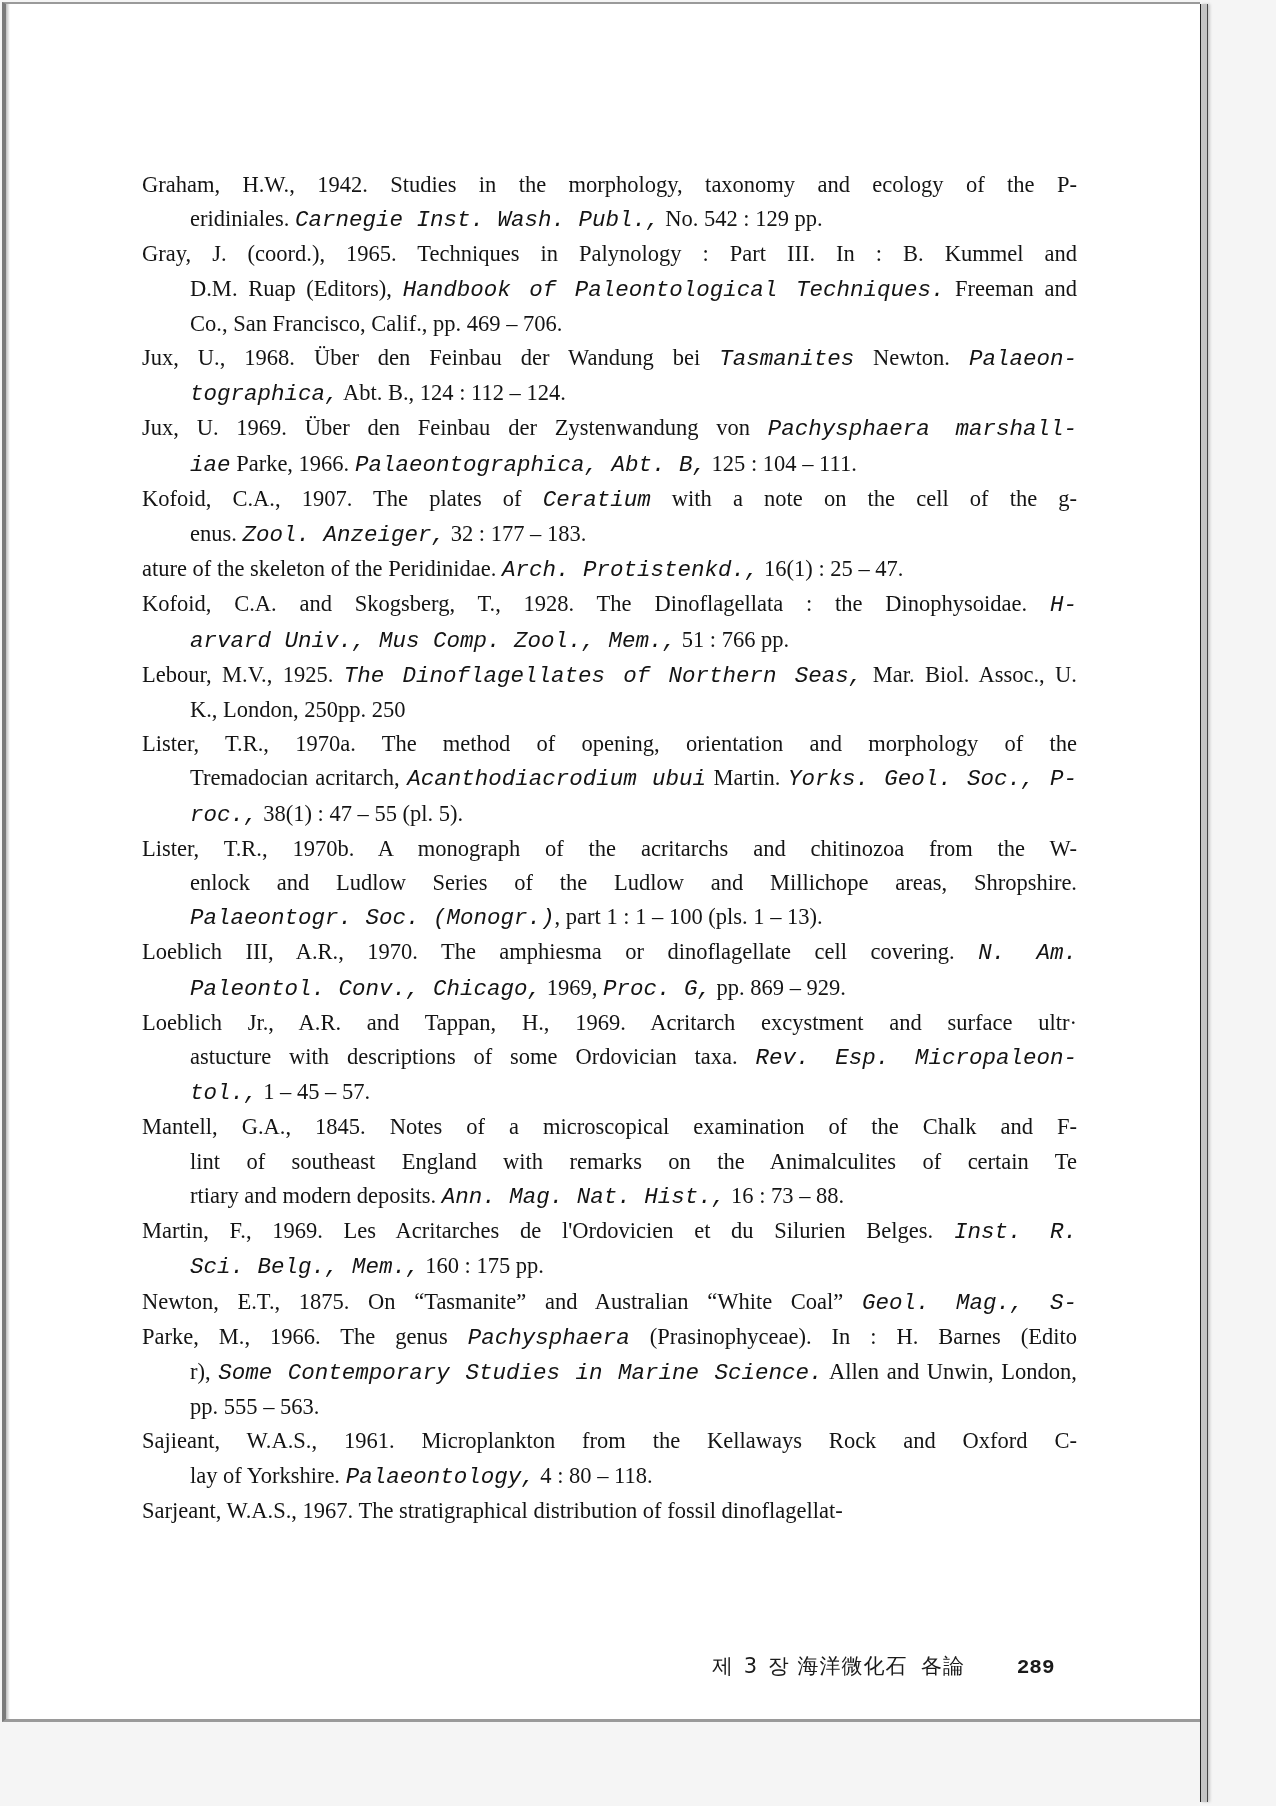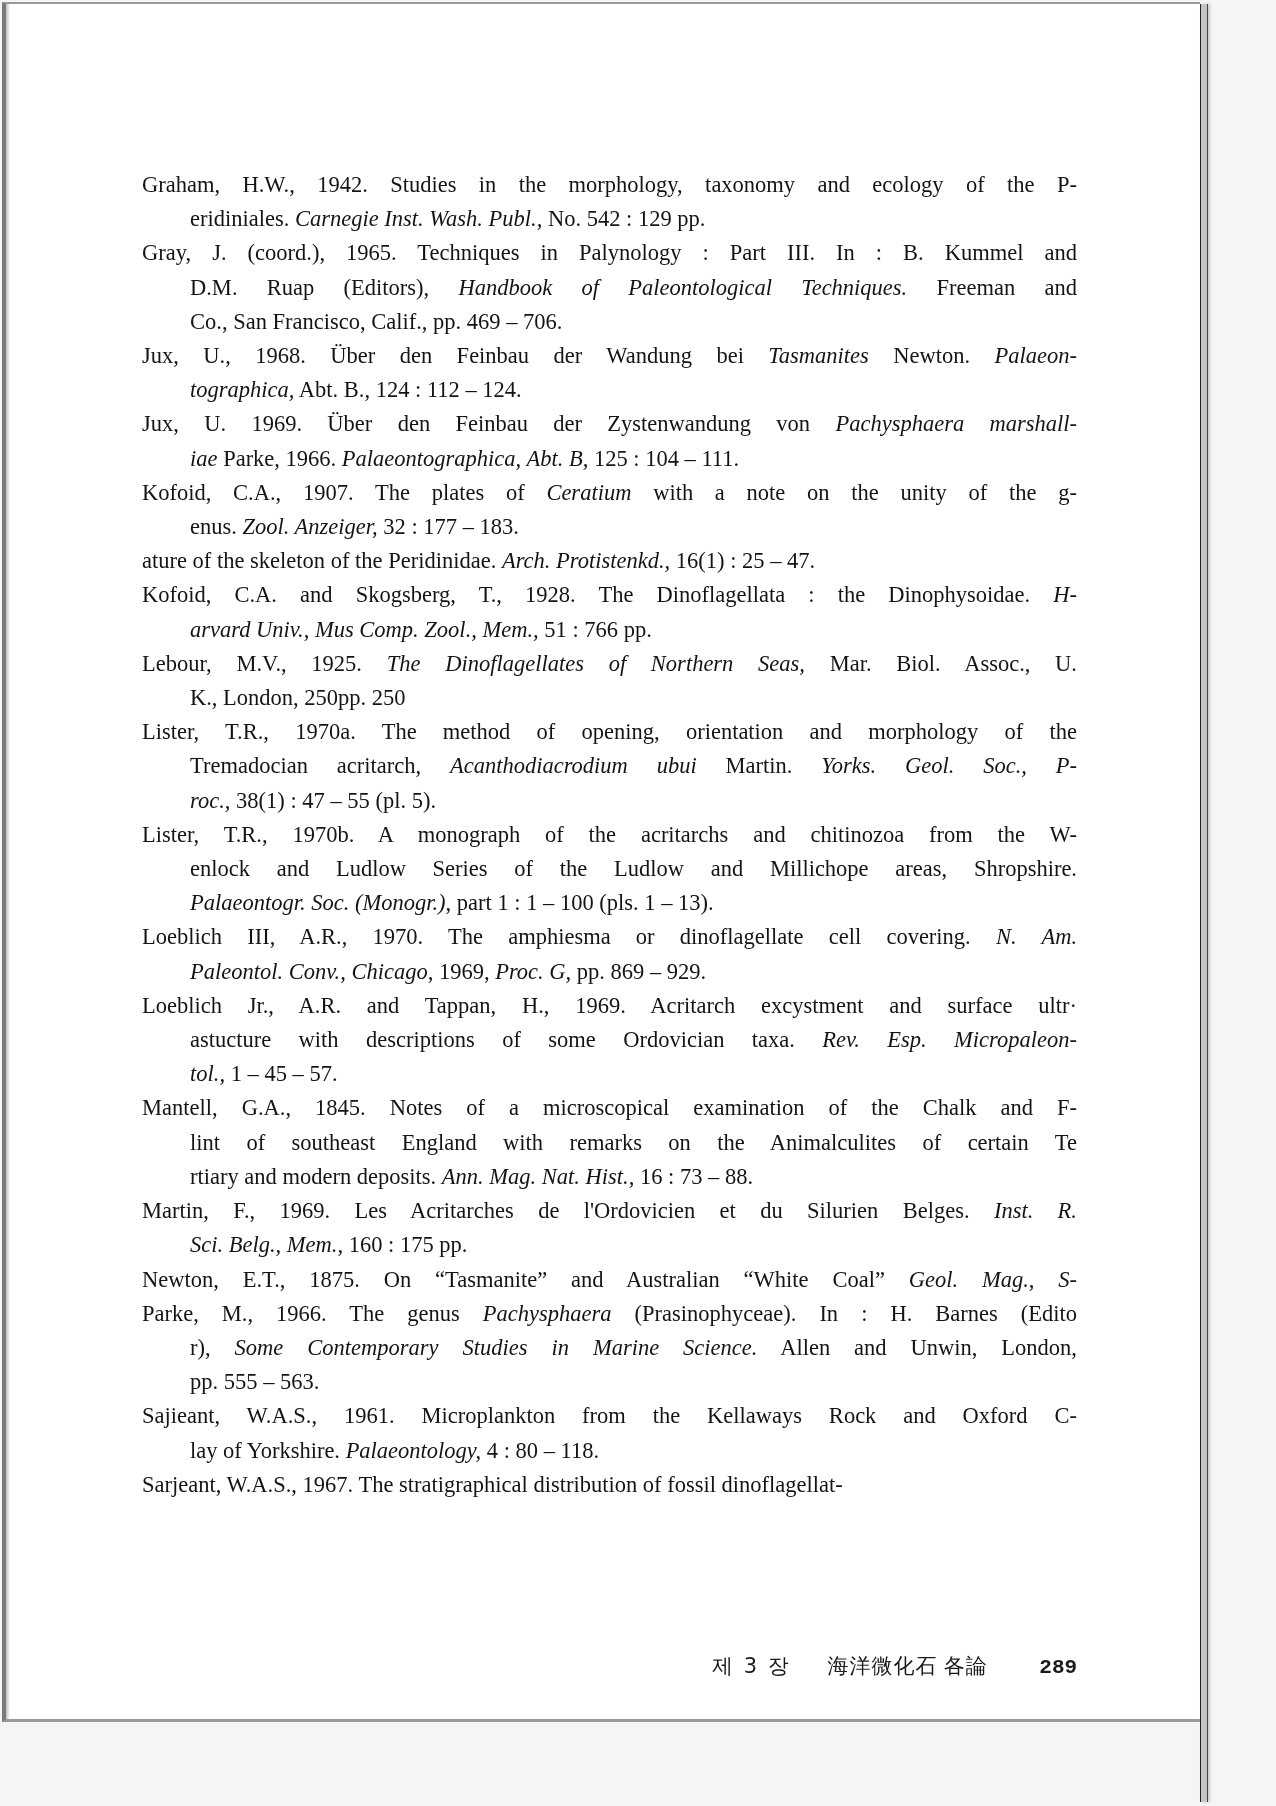--- a/index.html
+++ b/index.html
@@ -79,23 +79,23 @@
     .footer {
       position: absolute;
       left: 706px;
       top: 1648px;
       font-family: "DejaVu Sans", sans-serif;
       font-size: 21px;
       color: #1a1a1a;
       white-space: nowrap;
     }
     .footer .chapter { letter-spacing: 2px; }
-    .footer .section { margin-left: 30px; letter-spacing: 1px; font-family: Liberation Serif, serif; }
+    .footer .section { letter-spacing: 1px; font-family: Liberation Mono, monospace; }
     .footer .pageno { margin-left: 45px; font-weight: bold; font-family: Liberation Mono, monospace; }
-    i { font-style: italic; }
+    i { font-style: italic; font-family: Liberation Mono, monospace; }
   </style>
 </head>
 <body>
 
 <div class="viewer">
   <div class="page">
     <div class="refs" id="refs">
         <p class="ref">
           <span class="line"><span>Graham, H.W., 1942. Studies in the morphology, taxonomy and ecology of the P-</span></span>
           <span class="line last"><span>eridiniales. </span><i>Carnegie Inst. Wash. Publ.,</i><span> No. 542 : 129 pp.</span></span>
@@ -107,21 +107,21 @@
         </p>
         <p class="ref">
           <span class="line"><span>Jux, U., 1968. Über den Feinbau der Wandung bei </span><i>Tasmanites</i><span> Newton. </span><i>Palaeon-</i></span>
           <span class="line last"><i>tographica,</i><span> Abt. B., 124 : 112 – 124.</span></span>
         </p>
         <p class="ref">
           <span class="line"><span>Jux, U. 1969. Über den Feinbau der Zystenwandung von </span><i>Pachysphaera marshall-</i></span>
           <span class="line last"><i>iae</i><span> Parke, 1966. </span><i>Palaeontographica, Abt. B,</i><span> 125 : 104 – 111.</span></span>
         </p>
         <p class="ref">
-          <span class="line"><span>Kofoid, C.A., 1907. The plates of </span><i>Ceratium</i><span> with a note on the unity of the g-</span></span>
+          <span class="line"><span>Kofoid, C.A., 1907. The plates of </span><i>Ceratium</i><span> with a note on the cell of the g-</span></span>
           <span class="line last"><span>enus. </span><i>Zool. Anzeiger,</i><span> 32 : 177 – 183.</span></span>
         </p>
         <p class="ref">
           <span class="line last"><span>ature of the skeleton of the Peridinidae. </span><i>Arch. Protistenkd.,</i><span> 16(1) : 25 – 47.</span></span>
         </p>
         <p class="ref">
           <span class="line"><span>Kofoid, C.A. and Skogsberg, T., 1928. The Dinoflagellata : the Dinophysoidae. </span><i>H-</i></span>
           <span class="line last"><i>arvard Univ., Mus Comp. Zool., Mem.,</i><span> 51 : 766 pp.</span></span>
         </p>
         <p class="ref">

